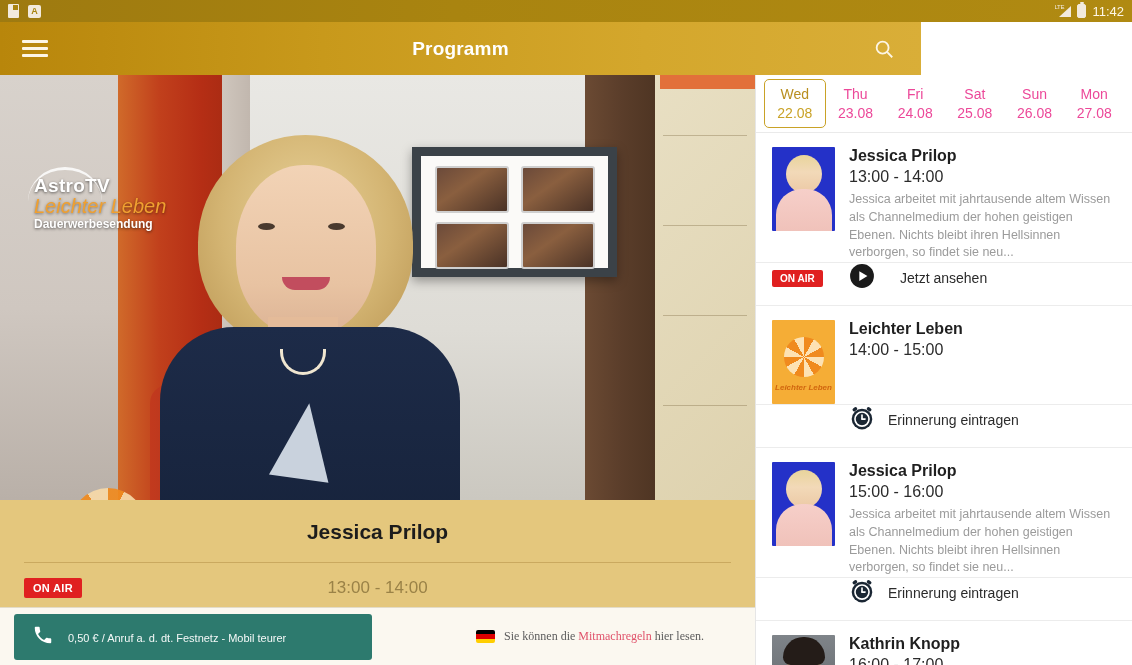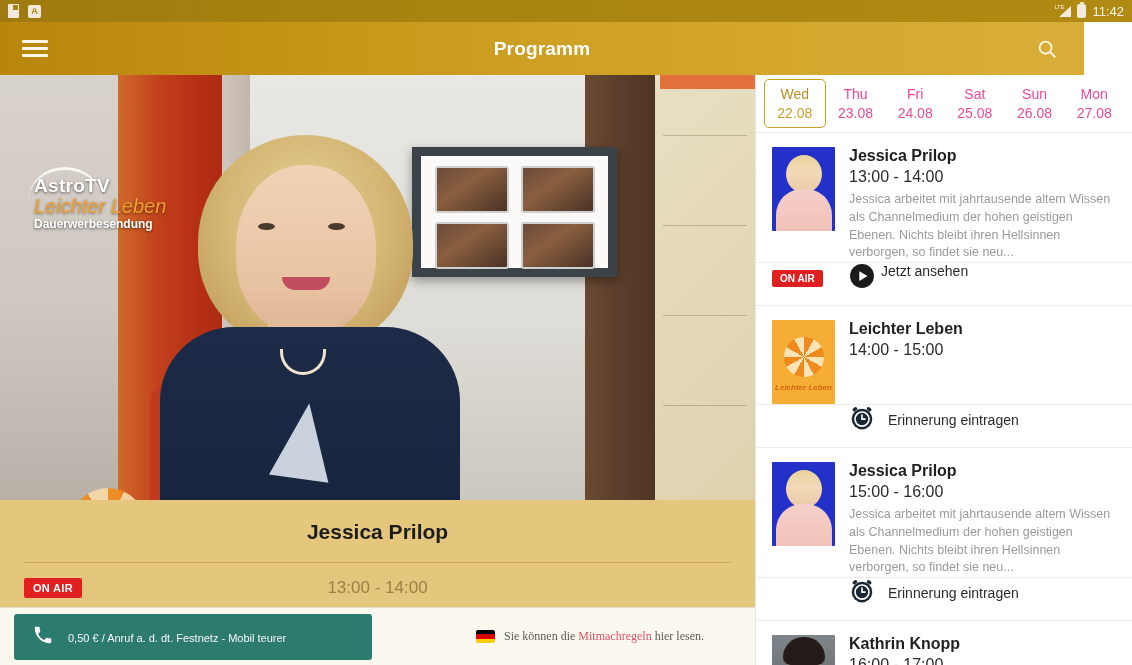--- a/index.html
+++ b/index.html
@@ -49,21 +49,21 @@
     position: relative; background: #f2eadd;
   }
   .sb-batt::before {
     content: ""; position: absolute; top: -3px; left: 2px;
     width: 4px; height: 2px; background: #f2eadd; border-radius: 1px;
   }
   .sb-time { color: #fdf6e6; font-size: 13px; font-family: "Liberation Sans", sans-serif; }
 
   
   .appbar {
-    position: absolute; top: 22px; left: 0; width: 1084px; height: 53px;
+    position: absolute; top: 22px; left: 0; width: 921px; height: 53px;
     background: linear-gradient(to right, #b8860b 0%, #c8991b 35%, #d4a72c 70%, #d9ae38 100%);
     display: flex; align-items: center; padding: 0 22px;
   }
   .hamburger { width: 26px; cursor: pointer; }
   .hamburger span {
     display: block; height: 3px; background: #fdf6e6; margin: 4px 0; border-radius: 1px;
   }
   .appbar-title {
     position: absolute; left: 0; right: 0; text-align: center;
     color: #ffffff; font-size: 19px; font-weight: bold;
@@ -442,21 +442,21 @@
       <div class="prog-body">
         <div class="prog-title">Jessica Prilop</div>
         <div class="prog-time">13:00 - 14:00</div>
         <div class="prog-desc">Jessica arbeitet mit jahrtausende altem Wissen als Channelmedium der hohen geistigen Ebenen. Nichts bleibt ihren Hellsinnen verborgen, so findet sie neu...</div>
       </div>
     </div>
     <div class="prog-foot">
       <div style="width:63px;flex:0 0 63px;display:flex;align-items:center">
         <span class="abadge" style="background:#e02020;color:#fff;font-size:10px;font-weight:bold;padding:3px 8px;border-radius:2px">ON AIR</span>
       </div>
-      <div style="display:flex;gap:6px;padding-left:14px;cursor:pointer">
+      <div style="display:flex;align-items:center;gap:25px;padding-left:14px;cursor:pointer">
         <span>
           <svg width="26" height="26" viewBox="0 0 24 24">
             <circle cx="12" cy="12" r="11" fill="#1a1a1a"></circle>
             <polygon points="9.5,7.5 17,12 9.5,16.5" fill="#ffffff"></polygon>
           </svg>
         </span>
         <span style="font-size:14px;color:#2b2b2b">Jetzt ansehen</span>
       </div>
     </div>
 

